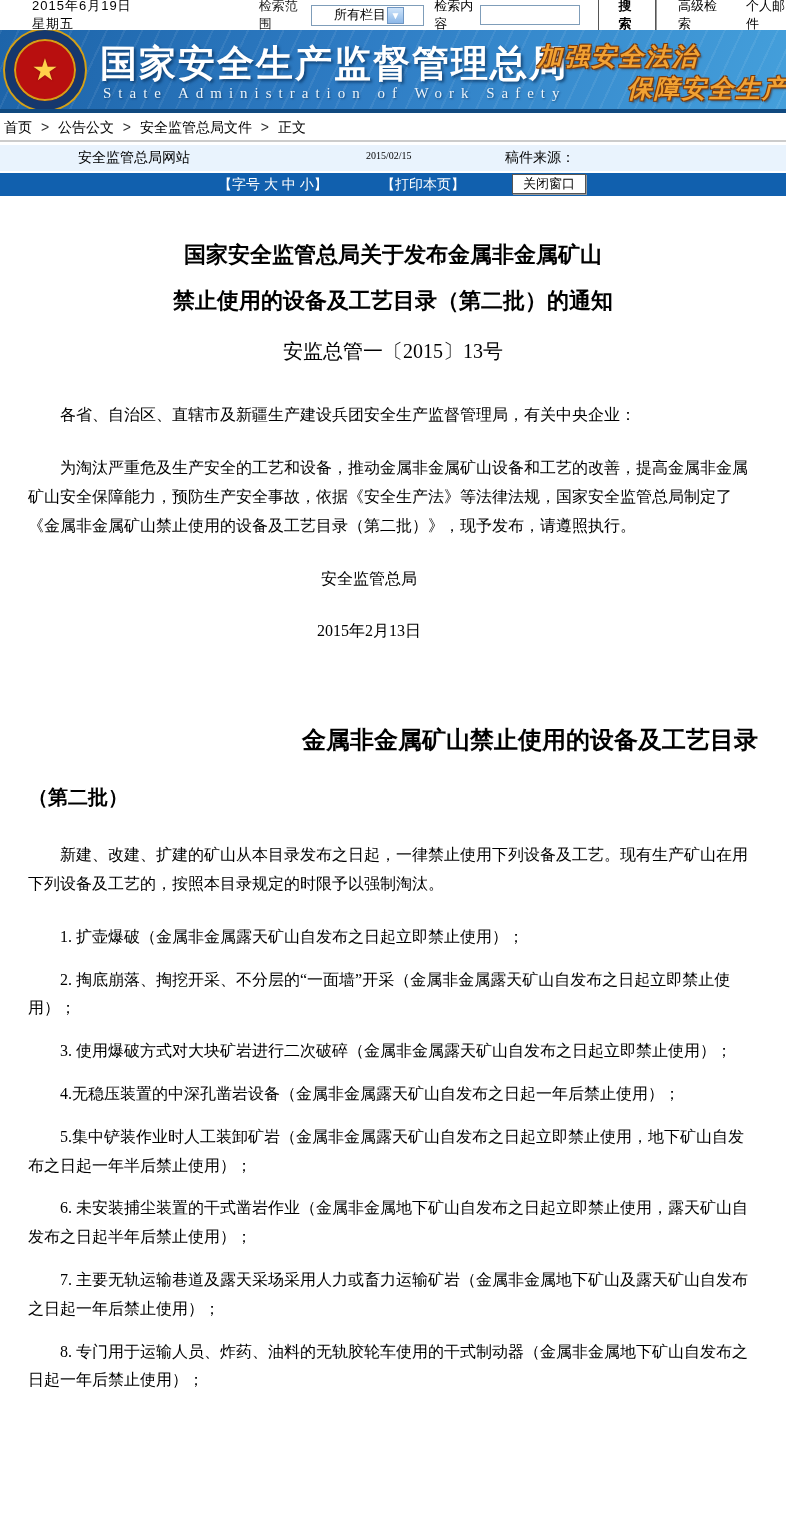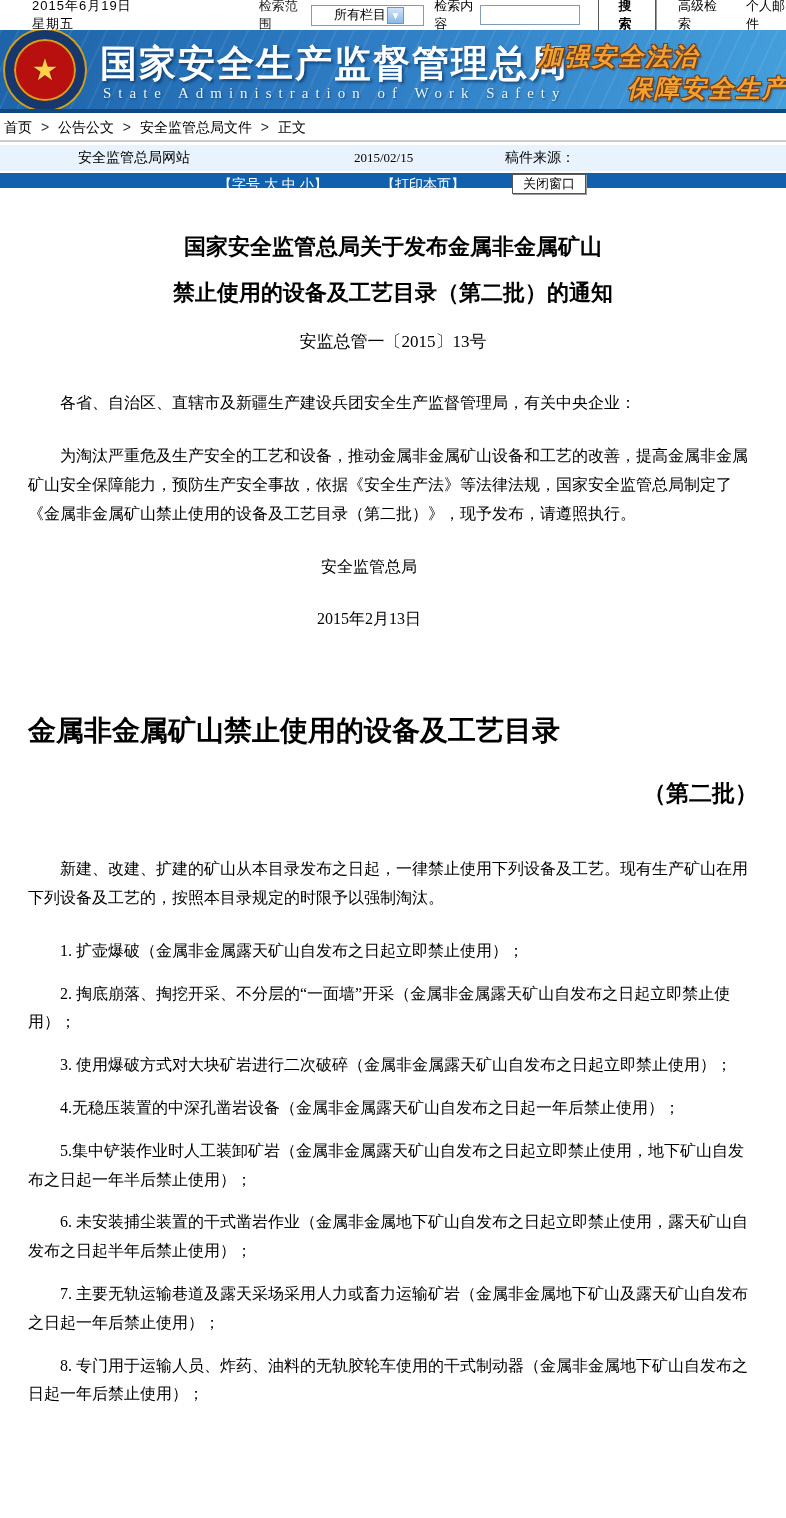--- a/index.html
+++ b/index.html
@@ -83,43 +83,43 @@
   .breadcrumb {
     height:29px; line-height:29px; font-size:14px; padding-left:4px;
     border-bottom:2px solid #cccccc; color:#000;
   }
   .breadcrumb .crumb { cursor:pointer; }
   .breadcrumb .sep { margin:0 5px; color:#333; }
 
   
   .infobar { position:relative; height:26px; background:#e9f3fd; margin-top:3px; font-size:14px; }
   .info-site   { position:absolute; left:78px;  top:4px;text-align:center; }
-  .info-date   { position:absolute; left:354px; top:5px; font-size:13px; font-family:"Liberation Serif",serif; }
+  .info-date   { position:absolute; left:366px; top:5px; font-size:10px; font-family:"Liberation Serif",serif; }
   .info-origin { position:absolute; left:505px; top:4px; }
 
   
-  .toolbar { position:relative; height:15px; background:#1160ae; margin-top:2px; color:#fff; font-size:14px; }
+  .toolbar { position:relative; height:23px; background:#1160ae; margin-top:2px; color:#fff; font-size:14px; }
   .tool-font  { position:absolute; left:218px; top:3px; cursor:pointer; }
   .tool-print { position:absolute; left:381px; top:3px; cursor:pointer; }
   .tool-close { position:absolute; left:512px; top:1px; width:74px; height:20px; padding:0;
     font-weight:normal; font-size:13px; }
 
   
   .content {
     padding:28px 28px 30px 28px;
     font-family:"Liberation Serif","DejaVu Serif",serif;
     font-size:16px;
   }
   .art-title { text-align:center; font-size:22px; font-weight:bold; line-height:2.1; margin:8px 40px 10px 40px; }
-  .doc-num { text-align:center; font-size:17px; margin:14px 0 36px 0; }
+  .doc-num { text-align:center; font-size:20px; margin:14px 0 36px 0; }
   .content p { line-height:1.8; margin:24px 0; text-indent:2em; }
   .content p.tight { margin:18px 0; }
   .sig { text-align:center; text-indent:0 !important; margin-right:48px !important; }
-  .catalog-title { text-align:left; font-size:28px; font-weight:bold; margin-top:78px; }
-  .catalog-sub   { text-align:right; font-size:23px; font-weight:bold; margin-top:28px; margin-bottom:46px; }
+  .catalog-title { text-align:right; font-size:24px; font-weight:bold; margin-top:78px; }
+  .catalog-sub   { text-align:left; font-size:20px; font-weight:bold; margin-top:28px; margin-bottom:30px; }
   .item { margin:14px 0 !important; }
 </style>
 </head>
 <body>
 
 <div class="topbar">
   <span class="topbar-date">2015年6月19日星期五</span>
   <span class="scope-label">检索范围</span>
   <div class="select-box">
     <span class="sel-text">所有栏目</span>

